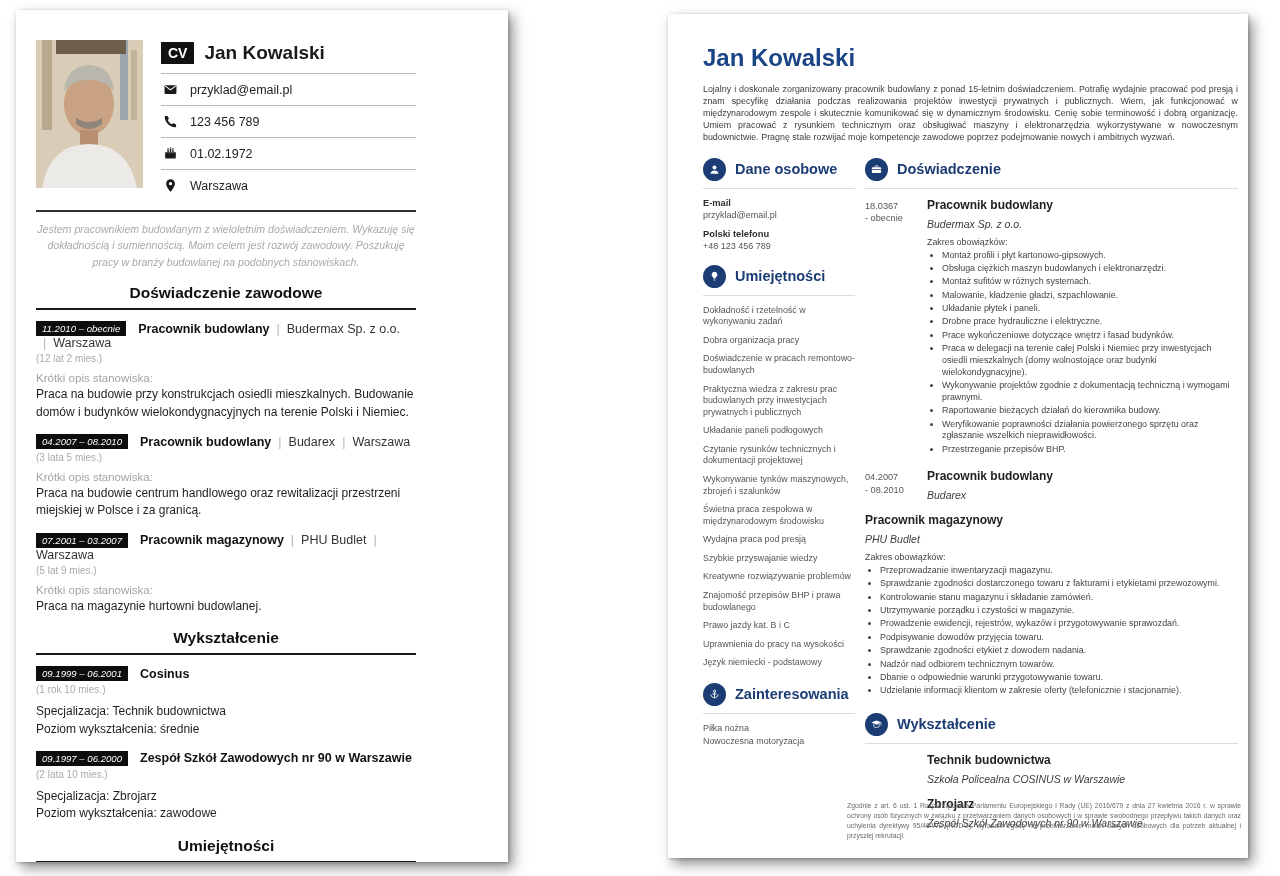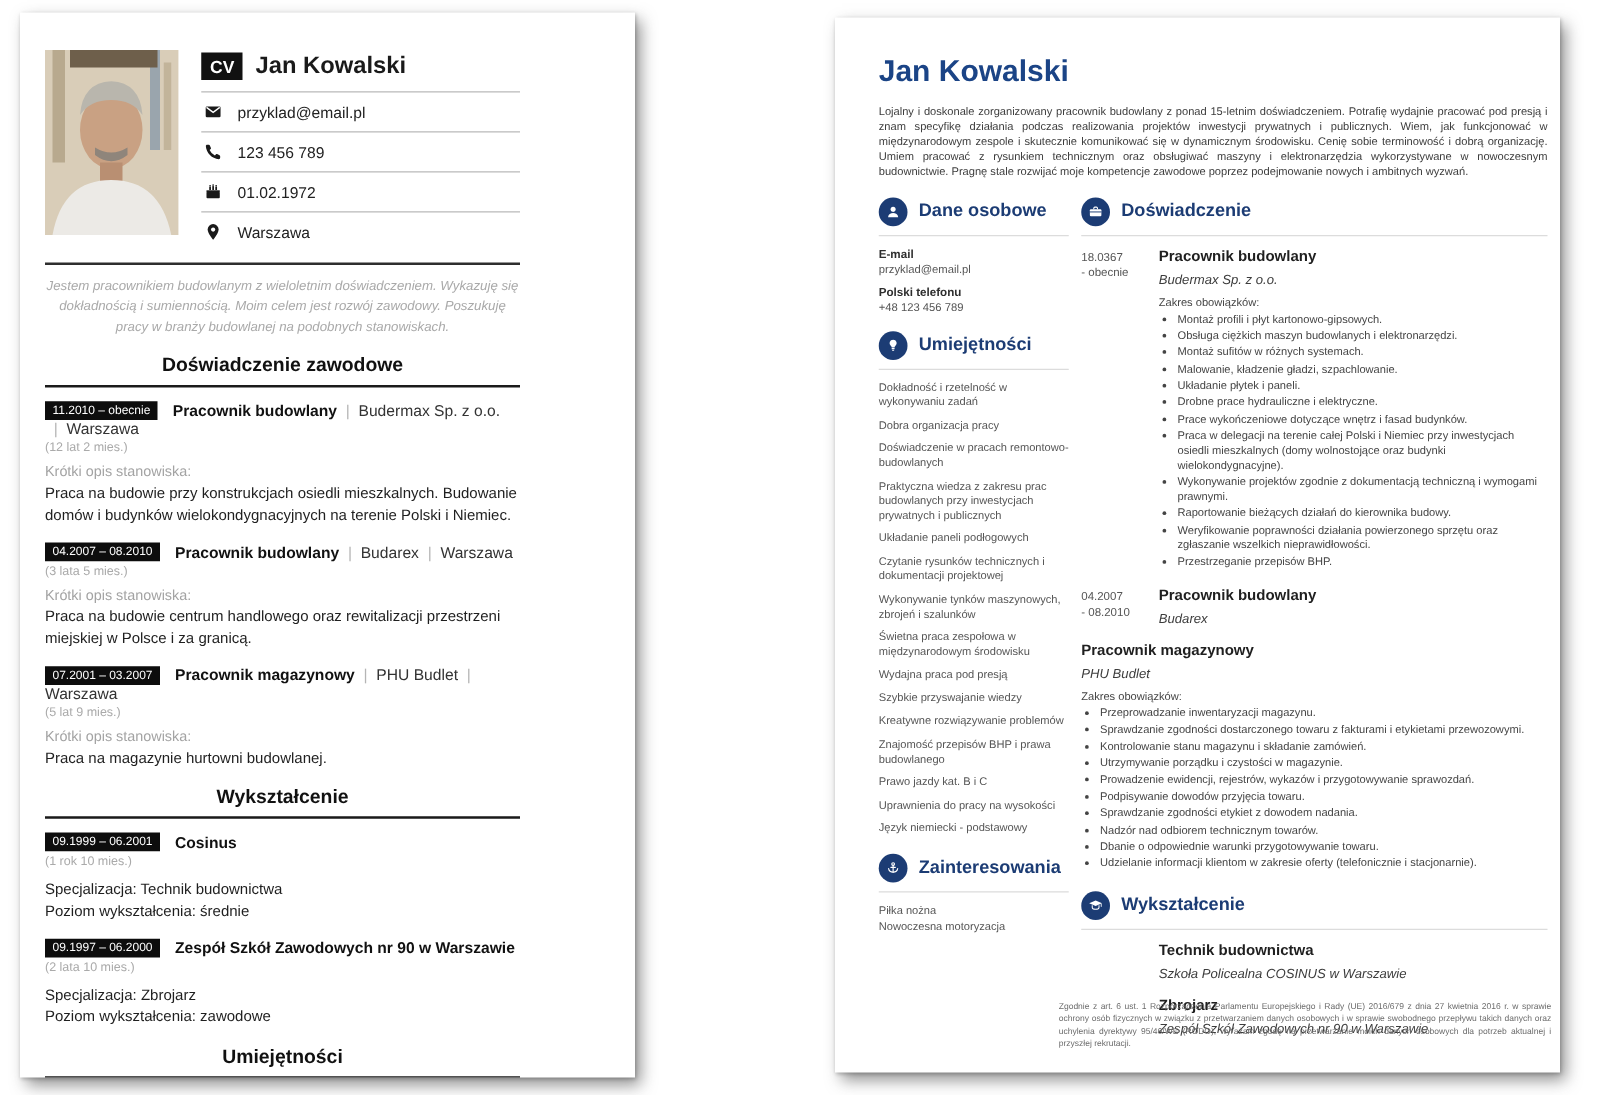--- a/index.html
+++ b/index.html
@@ -16,21 +16,21 @@
   .cv-badge{background:#111;color:#fff;font-weight:bold;font-size:14px;padding:3px 7px;margin-right:10px;}
   .lp-name{font-size:19px;font-weight:bold;color:#1a1a1a;}
   .contact-row{display:flex;align-items:center;border-top:1px solid #b9b9b9;padding:8px 2px;font-size:12.5px;color:#222;}
   .c-icon{width:15px;height:15px;margin-right:12px;flex:0 0 auto;display:inline-flex;}
   .c-icon svg{width:15px;height:15px;fill:#1a1a1a;}
   .lp-divider{border-top:2px solid #2e2e2e;margin:9px 0 9px;}
   .lp-intro{font-style:italic;color:#a9a9a9;font-size:10.6px;line-height:1.55;margin:0 0 6px;text-align:center;}
   .lp-sec{font-size:15.5px;font-weight:bold;color:#111;border-bottom:2px solid #1a1a1a;padding:0 0 6px;margin:14px 0 11px;text-align:center;}
   .lp-entry{margin-bottom:13px;}
   .lp-entry-head{display:flex;align-items:center;flex-wrap:wrap;font-size:12.5px;}
-  .date-badge{background:#0d0d0d;color:#fff;font-size:9.6px;padding:2px 6px;margin-right:12px;white-space:nowrap;}
+  .date-badge{background:#0d0d0d;color:#fff;font-size:9.6px;padding:2px 6px;margin-right:12px;white-space:nowrap;font-style:italic;}
   .pos{font-weight:bold;color:#111;}
   .sep{color:#b5b5b5;margin:0 7px;}
   .comp{color:#333;}
   .dur{font-size:10px;color:#aaa;margin-top:3px;}
   .desc-label{font-size:11.5px;color:#a3a3a3;margin-top:8px;}
   .desc{font-size:12px;color:#1f1f1f;line-height:1.45;margin-top:2px;}
   .edu-lines{font-size:12px;color:#1f1f1f;line-height:1.45;margin-top:8px;}
   .lp-skills-text{font-size:12px;color:#1f1f1f;line-height:1.5;margin:0;}
   
   .page-right{left:668px;top:14px;width:580px;height:844px;padding:30px 10px 16px 35px;}

